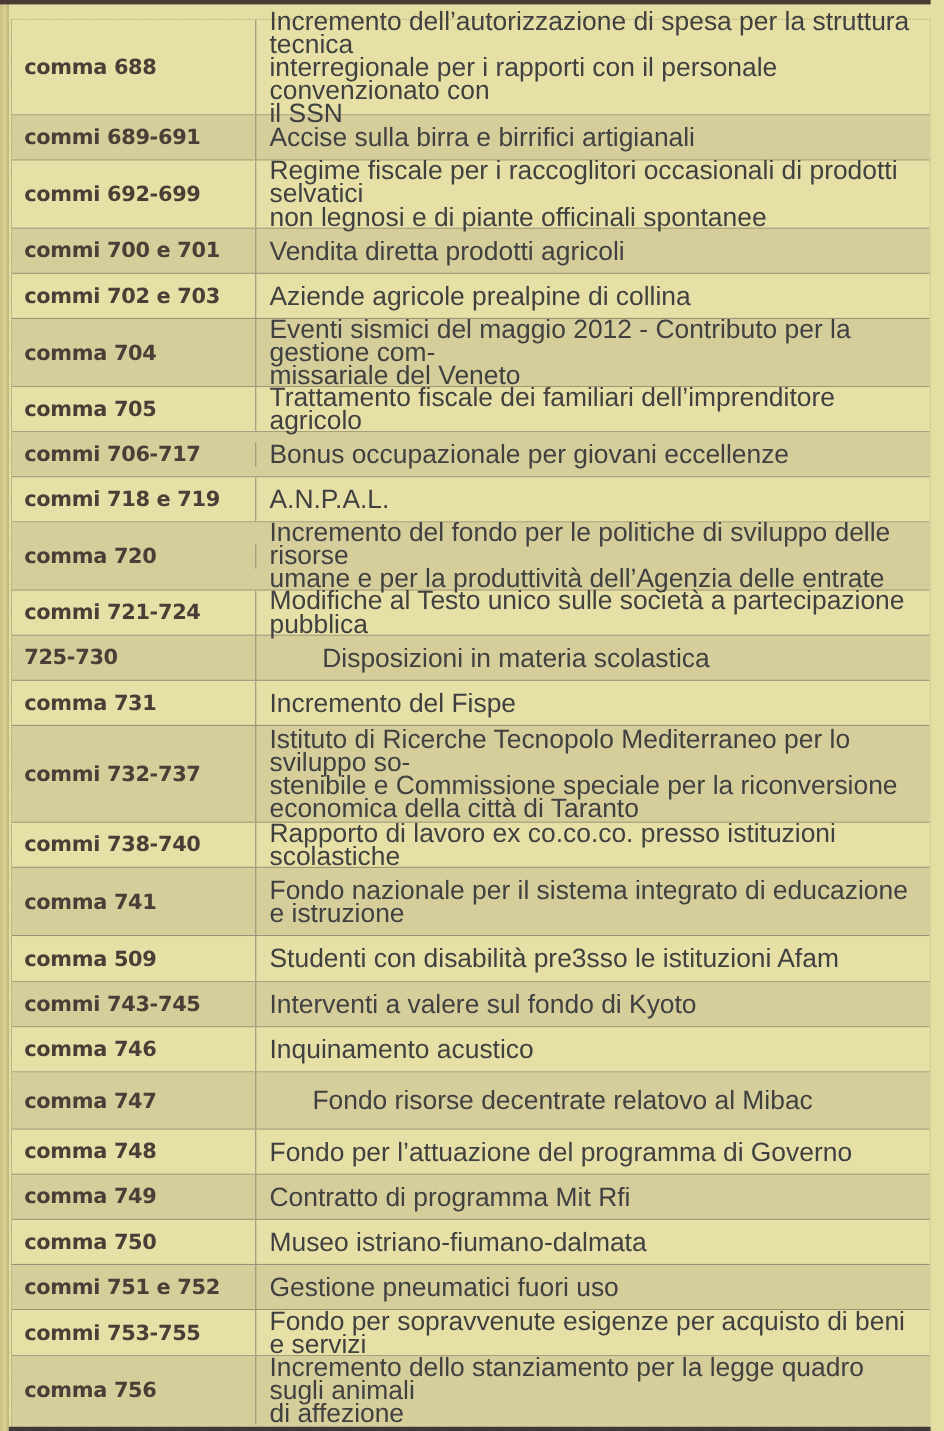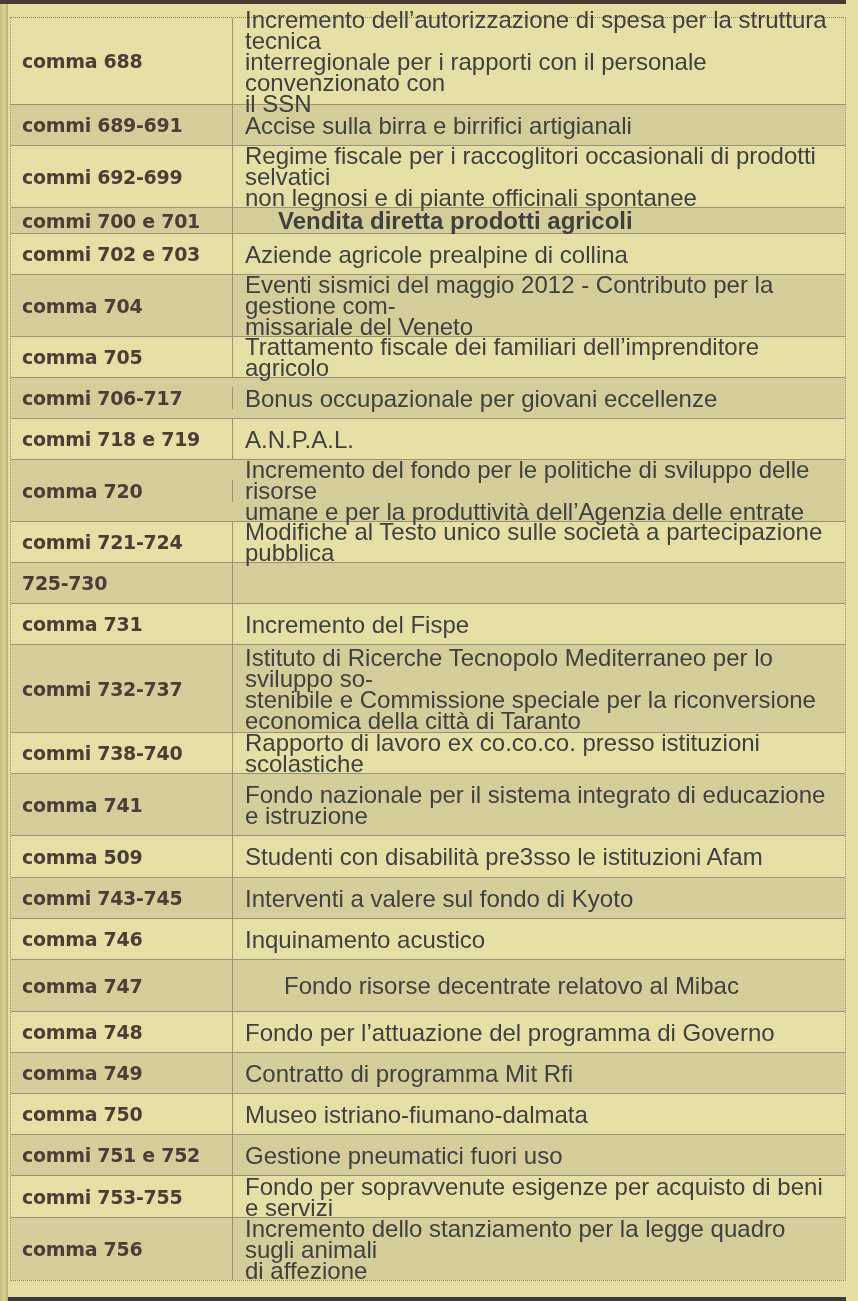--- a/index.html
+++ b/index.html
@@ -75,24 +75,24 @@
         <span style="display: inline-block;">Accise sulla birra e birrifici artigianali</span>
       </div>
     </div>
     <div class="row" style="height: 62px;">
       <div class="cell-ref">commi 692-699</div>
       <div class="cell-desc">
         <span style="display: inline-block;">Regime fiscale per i raccoglitori occasionali di prodotti selvatici
 non legnosi e di piante officinali spontanee</span>
       </div>
     </div>
-    <div class="row alt" style="height: 26px; gap: 33px;">
+    <div class="row alt" style="height: 41px;">
       <div class="cell-ref">commi 700 e 701</div>
       <div class="cell-desc">
-        <span style="display: inline-block; font-weight: bold;">Vendita diretta prodotti agricoli</span>
+        <span style="display: inline-block;">Vendita diretta prodotti agricoli</span>
       </div>
     </div>
     <div class="row" style="height: 41px;">
       <div class="cell-ref">commi 702 e 703</div>
       <div class="cell-desc">
         <span style="display: inline-block;">Aziende agricole prealpine di collina</span>
       </div>
     </div>
     <div class="row alt" style="height: 62px;">
       <div class="cell-ref">comma 704</div>
@@ -127,20 +127,23 @@
       </div>
     </div>
     <div class="row" style="height: 41px;">
       <div class="cell-ref">commi 721-724</div>
       <div class="cell-desc">
         <span style="display: inline-block;">Modifiche al Testo unico sulle società a partecipazione pubblica</span>
       </div>
     </div>
     <div class="row alt" style="height: 41px; gap: 48px;">
       <div class="cell-ref">725-730</div>
+      <div class="cell-desc">
+        <span style="display: inline-block;">Disposizioni in materia scolastica</span>
+      </div>
     </div>
     <div class="row" style="height: 41px;">
       <div class="cell-ref">comma 731</div>
       <div class="cell-desc">
         <span style="display: inline-block;">Incremento del Fispe</span>
       </div>
     </div>
     <div class="row alt" style="height: 88px;">
       <div class="cell-ref">commi 732-737</div>
       <div class="cell-desc">

